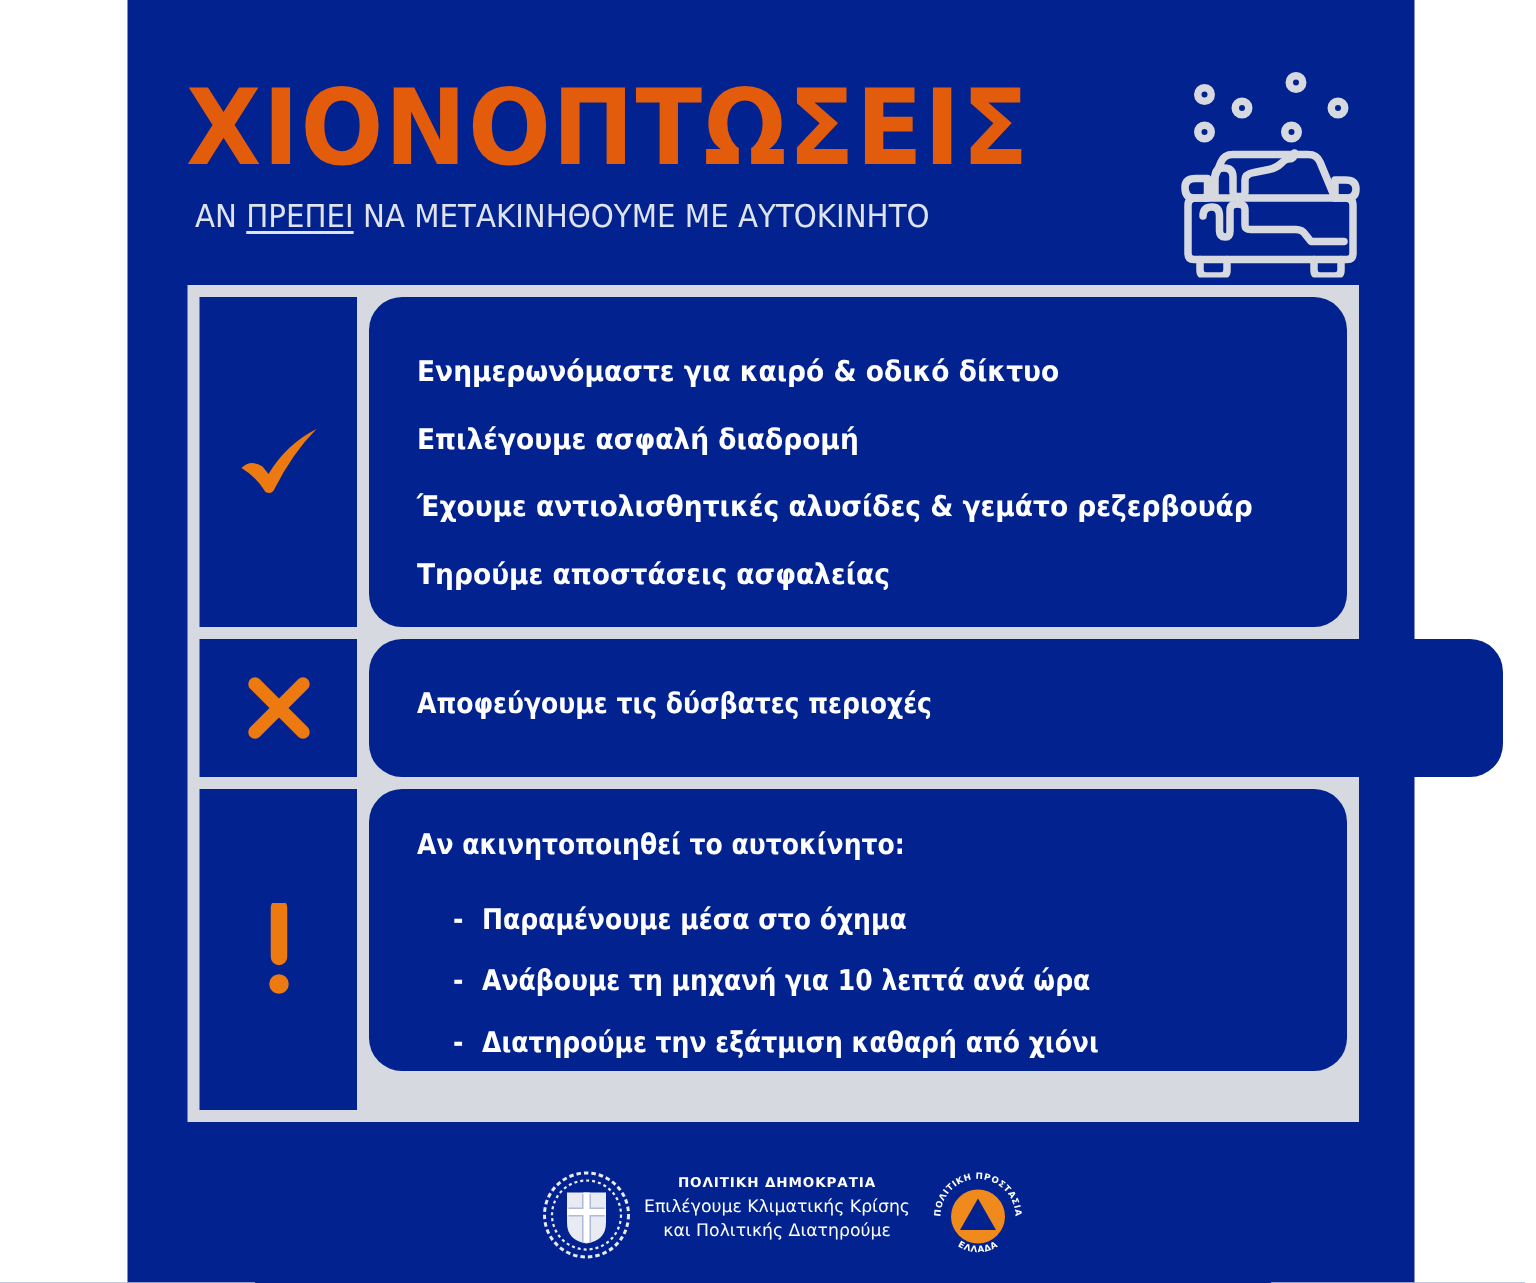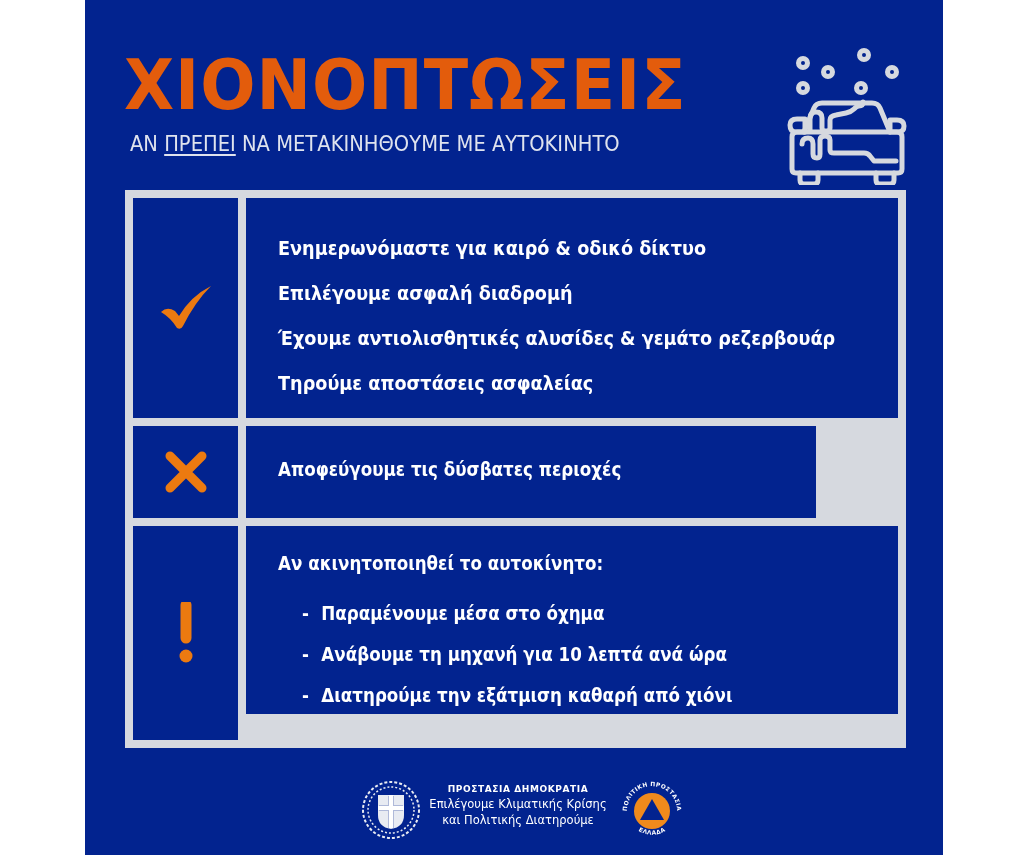--- a/index.html
+++ b/index.html
@@ -76,20 +76,21 @@
     .icon-cell {
       display: flex;
       align-items: center;
       justify-content: center;
     }
     .text-cell {
       color: #ffffff;
       font-family: "DejaVu Sans", sans-serif;
       font-weight: bold;
       font-size: 19px;
+      border-radius: 22px;
     }
     .line {
       position: absolute;
       left: 152px;
       white-space: nowrap;
       transform: scaleX(0.93);
       transform-origin: left center;
     }
     .row3 .line {
       transform: scaleX(0.88);
@@ -179,21 +180,21 @@
     <div class="line" style="left:32px;top:84px;">Επιλέγουμε ασφαλή διαδρομή</div>
     <div class="line" style="left:32px;top:129px;">Έχουμε αντιολισθητικές αλυσίδες &amp; γεμάτο ρεζερβουάρ</div>
     <div class="line" style="left:32px;top:174px;">Τηρούμε αποστάσεις ασφαλείας</div>
   </div>
 
   <div class="cell icon-cell" style="left:8px;top:236px;width:105px;height:92px;">
     <svg width="44" height="44" viewBox="0 0 44 44">
       <path d="M6 6 L38 38 M38 6 L6 38" stroke="#ec7a10" stroke-width="9" stroke-linecap="round"></path>
     </svg>
   </div>
-  <div class="cell text-cell row2" style="left:121px;top:236px;width:570px;height:92px;">
+  <div class="cell text-cell row2" style="left:121px;top:236px;width:756px;height:92px;">
     <div class="line" style="left:32px;top:32px;transform:scaleX(0.88);">Αποφεύγουμε τις δύσβατες περιοχές</div>
   </div>
 
   <div class="cell icon-cell" style="left:8px;top:336px;width:105px;height:214px;">
     <svg width="20" height="62" viewBox="0 0 20 62">
       <path d="M10 3 L10 36" stroke="#ec7a10" stroke-width="11" stroke-linecap="round"></path>
       <circle cx="10" cy="54" r="6.5" fill="#ec7a10"></circle>
     </svg>
   </div>
   <div class="cell text-cell row3" style="left:121px;top:336px;width:652px;height:188px;">
@@ -206,21 +207,21 @@
 
 <svg class="emblem" viewBox="0 0 62 62">
   <circle cx="31" cy="31" r="28" fill="none" stroke="#e8ebf2" stroke-width="2" stroke-dasharray="3 2"></circle>
   <circle cx="31" cy="31" r="23" fill="none" stroke="#e8ebf2" stroke-width="1.5" stroke-dasharray="2 2"></circle>
   <path d="M18 16 h26 v20 q0 12 -13 14 q-13 -2 -13 -14 z" fill="#e8ebf2"></path>
   <path d="M28 17 h6 v32 h-6 z M19 26 h24 v6 h-24 z" fill="#02238f" opacity="0.25"></path>
   <path d="M29 16 h4 v33 h-4 z M18 27 h26 v4 h-26 z" fill="#ffffff"></path>
 </svg>
 
 <div class="footer-text">
-  <div class="l1">ΠΡΟΣΤΑΣΙΑ ΔΗΜΟΚΡΑΤΙΑ</div>
+  <div class="l1">ΠΟΛΙΤΙΚΗ ΔΗΜΟΚΡΑΤΙΑ</div>
   <div class="l2">Επιλέγουμε Κλιματικής Κρίσης</div>
   <div class="l3">και Πολιτικής Διατηρούμε</div>
 </div>
 
 <svg class="cp-logo" viewBox="0 0 70 70">
   <defs>
     <path id="topArc" d="M10 37 A25 25 0 0 1 60 37"></path>
     <path id="botArc" d="M16 52 A25 25 0 0 0 54 52"></path>
   </defs>
   <text font-family="DejaVu Sans, sans-serif" font-size="5.8" font-weight="bold" fill="#ffffff" letter-spacing="0.4">

